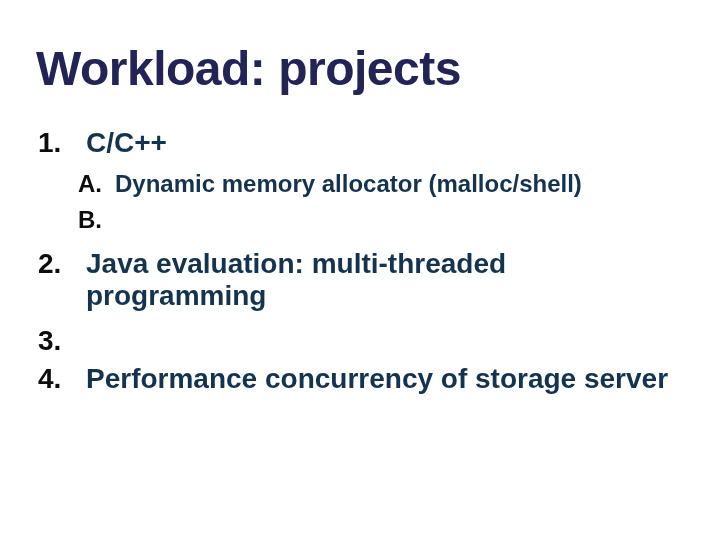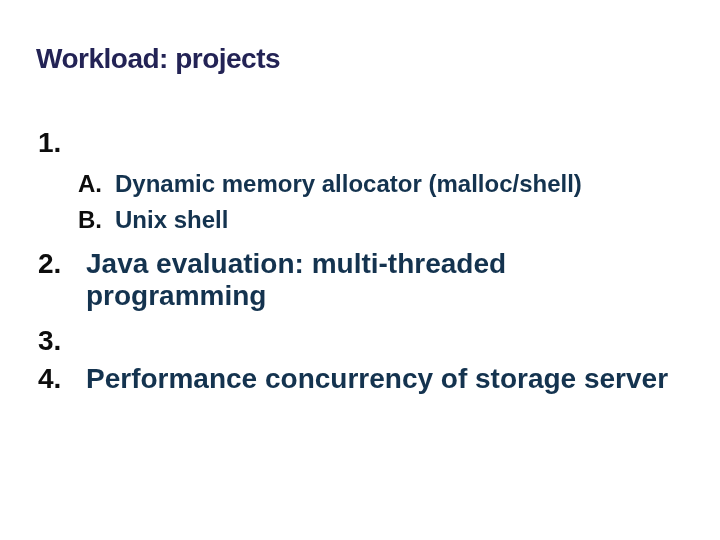--- a/index.html
+++ b/index.html
@@ -14,21 +14,21 @@
     background: var(--background, #ffffff);
     font-family: "Liberation Sans", sans-serif;
     font-weight: bold;
     overflow: hidden;
   }
   .title {
     position: absolute;
     left: 36px;
     top: 45px;
     margin: 0;
-    font-size: 28px;
+    font-size: 48px;
     line-height: 1;
     letter-spacing: -0.5px;
     color: var(--title, #232355);
     white-space: nowrap;
     text-align: center;
   }
   .row {
     position: absolute;
     display: flex;
     align-items: flex-start;
@@ -70,30 +70,30 @@
 </style>
 </head>
 <body>
 
 <div class="slide">
 
   <h1 class="title">Workload: projects</h1>
 
   <div class="row main" style="top:129px">
     <span class="marker">1.</span>
+    <span class="text">C/C++</span>
   </div>
 
   <div class="row sub" style="top:172px">
     <span class="marker">A.</span>
     <span class="text">Dynamic memory allocator (malloc/shell)</span>
   </div>
 
   <div class="row sub" style="top:208px">
     <span class="marker">B.</span>
-    <span class="text">Unix shell</span>
   </div>
 
   <div class="row main wrap" style="top:248px">
     <span class="marker">2.</span>
     <span class="text">Java evaluation: multi-threaded programming</span>
   </div>
 
   <div class="row main" style="top:327px">
     <span class="marker">3.</span>
   </div>

